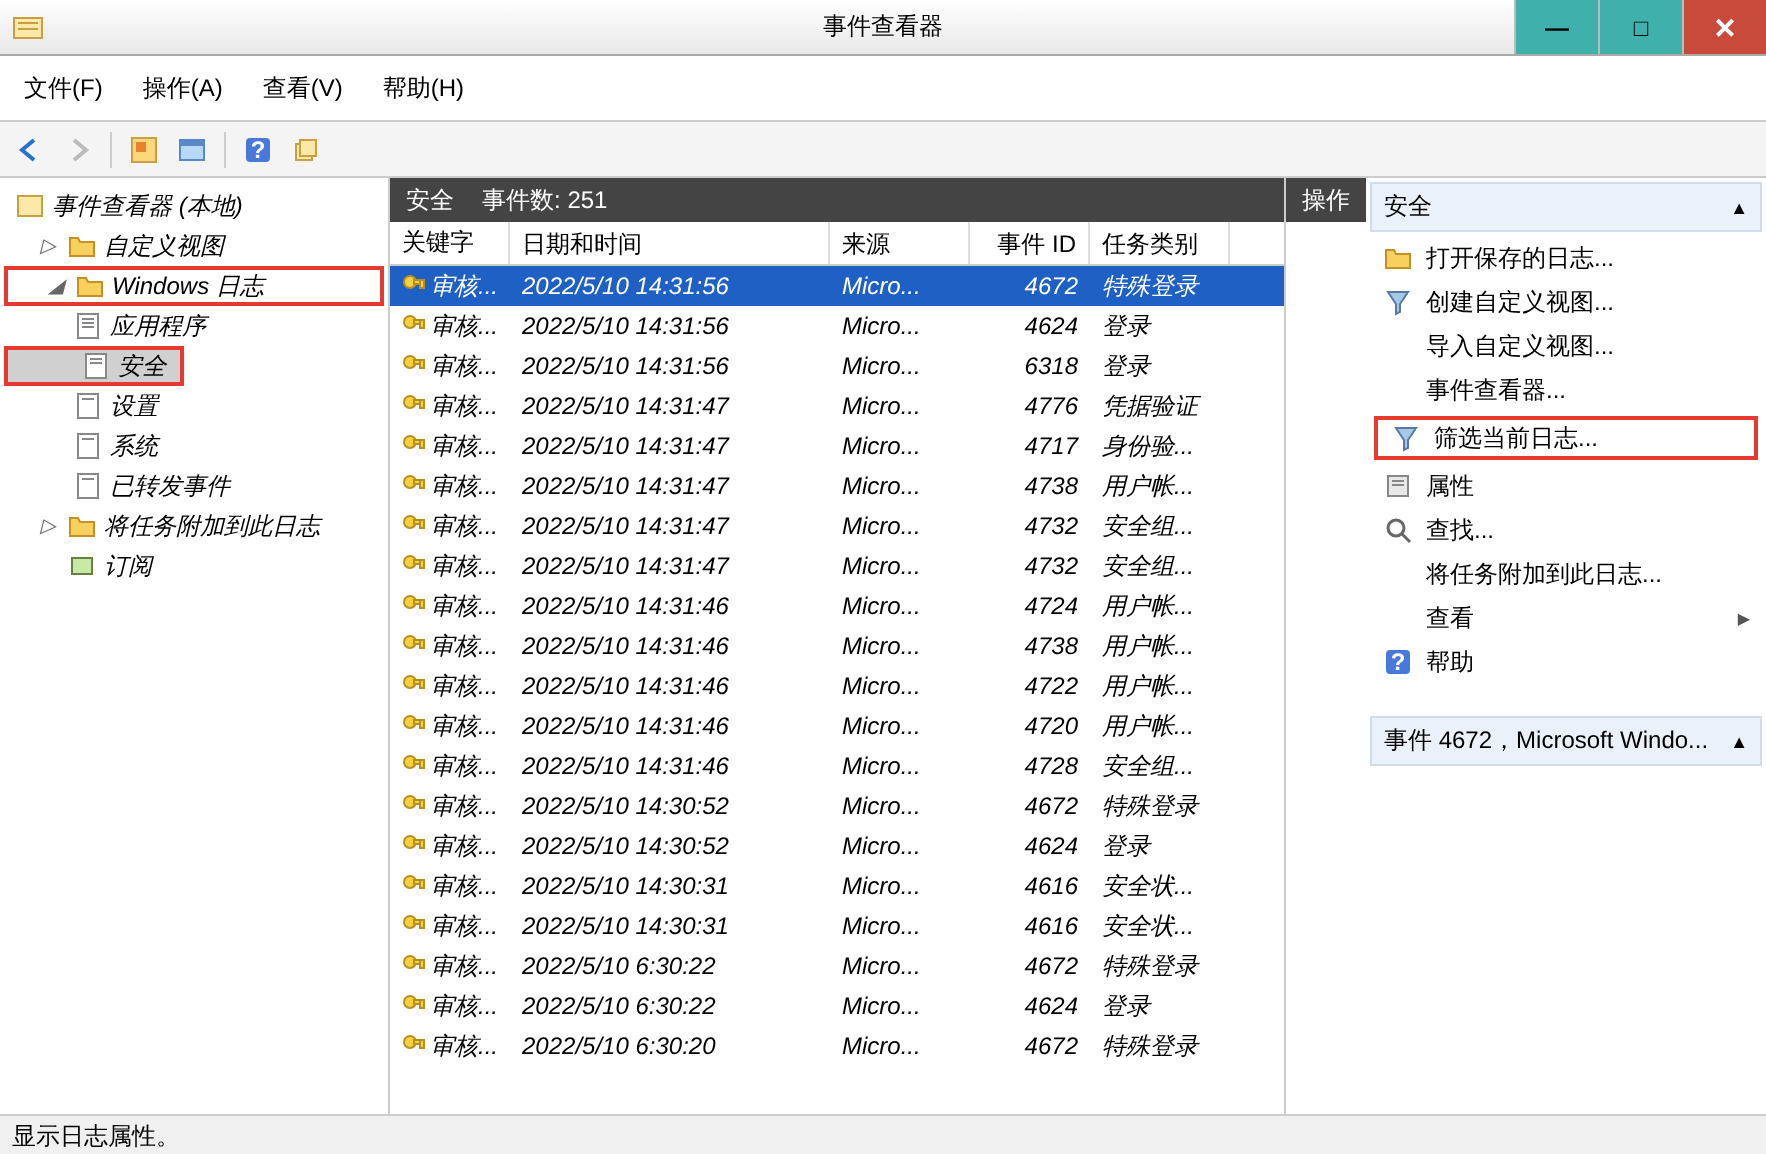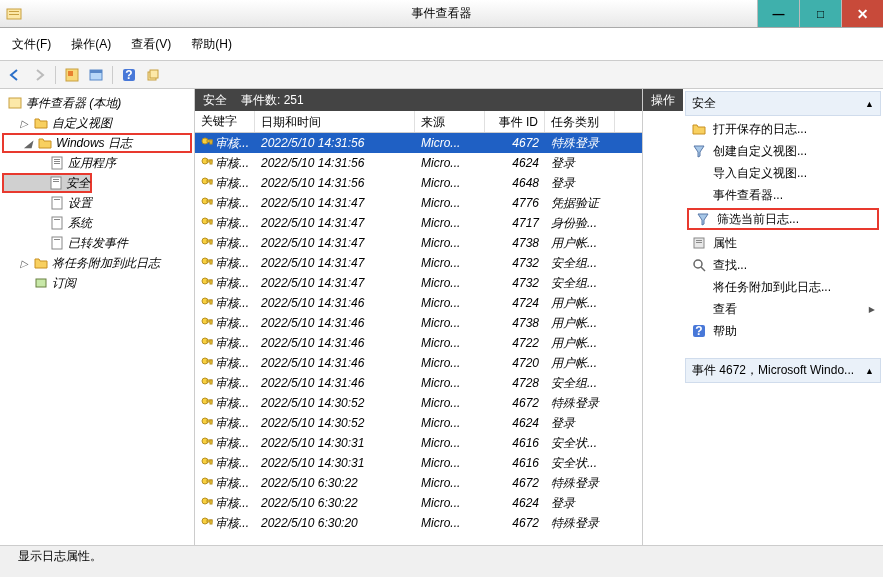--- a/index.html
+++ b/index.html
@@ -18,42 +18,42 @@
 .tbtn { width: 22px; height: 22px; display: flex; align-items: center; justify-content: center; border: 1px solid transparent; }
 .tbsep { width: 1px; height: 18px; background: #ccc; margin: 0 3px; }
 .main { flex: 1; display: flex; background: #fff; overflow: hidden; }
 .tree { width: 195px; border-right: 1px solid #ccc; padding: 4px 0; overflow: auto; font-style: italic; }
 .tree-row { display: flex; align-items: center; height: 20px; padding-left: 4px; white-space: nowrap; }
 .tree-row .exp { width: 12px; text-align: center; color: #666; font-size: 10px; }
 .tree-row .ticon { width: 16px; height: 16px; margin: 0 3px; display: inline-flex; align-items: center; justify-content: center; }
 .tree-row.selected { background: #d0d0d0; }
 .redbox { border: 2px solid #e8392e; }
 .indent1 { padding-left: 18px; }
-.indent2 { padding-left: 34px; }
+.indent2 { padding-left: 21px; }
 .center { flex: 1; display: flex; flex-direction: column; border-right: 1px solid #ccc; overflow: hidden; }
 .center-head { height: 22px; background: #444; color: #fff; display: flex; align-items: center; padding: 0 8px; gap: 14px; }
 .grid-head { display: flex; height: 22px; border-bottom: 1px solid #ccc; background: #fff; }
 .gh { border-right: 1px solid #e0e0e0; padding: 3px 6px; overflow: hidden; white-space: nowrap; }
 .grid-body { flex: 1; overflow-y: scroll; font-style: italic; }
 .grow { display: flex; height: 20px; align-items: center; }
 .grow.selected { background: #1f60c4; color: #fff; }
 .gc { padding: 0 6px; overflow: hidden; white-space: nowrap; text-overflow: ellipsis; }
 .c-key { width: 60px; display: flex; align-items: center; gap: 2px; }
 .c-dt { width: 160px; }
 .c-src { width: 70px; }
 .c-id { width: 60px; text-align: right; }
 .c-cat { width: 70px; }
 .actions { width: 240px; display: flex; flex-direction: row; overflow: hidden; }
 .actions-head { height: 22px; background: #444; color: #fff; display: flex; align-items: center; padding: 0 8px; }
 .actions-body { flex: 1; overflow: auto; padding: 2px; }
 .act-section { background: #eaf1f9; padding: 3px 6px; display: flex; align-items: center; justify-content: space-between; border: 1px solid #d0dcec; margin-bottom: 2px; }
 .act-item { display: flex; align-items: center; height: 22px; padding: 0 6px; gap: 6px; }
 .act-item .aicon { width: 16px; height: 16px; display: inline-flex; align-items: center; justify-content: center; }
 .act-item.has-sub::after { content: "▶"; margin-left: auto; font-size: 8px; color: #555; }
-.statusbar { height: 32px; border-top: 1px solid #ccc; background: #f0f0f0; padding: 2px 18px; }
+.statusbar { height: 20px; border-top: 1px solid #ccc; background: #f0f0f0; padding: 2px 6px; }
 .key-icon { display:inline-block; }
 .key-icon svg { display:block; }
 </style>
 </head>
 <body>
 
 <div class="titlebar">
   <span class="titlebar-icon">
     <svg width="16" height="16">
         <rect x="1" y="3" width="14" height="10" fill="#fce8a8" stroke="#c8a040"></rect>
@@ -259,21 +259,21 @@
         <div class="grow">
           <div class="gc c-key"><span class="key-icon">
               <svg width="12" height="12">
                 <circle cx="4" cy="4" r="3" fill="#f8d040" stroke="#b89020"></circle>
                 <rect x="6" y="3" width="5" height="2" fill="#f8d040" stroke="#b89020"></rect>
                 <rect x="9" y="3" width="2" height="4" fill="#f8d040" stroke="#b89020"></rect>
               </svg>
             </span> 审核...</div>
           <div class="gc c-dt">2022/5/10 14:31:56</div>
           <div class="gc c-src">Micro...</div>
-          <div class="gc c-id">4648</div>
+          <div class="gc c-id">6318</div>
           <div class="gc c-cat">登录</div>
         </div>
         <div class="grow">
           <div class="gc c-key"><span class="key-icon">
               <svg width="12" height="12">
                 <circle cx="4" cy="4" r="3" fill="#f8d040" stroke="#b89020"></circle>
                 <rect x="6" y="3" width="5" height="2" fill="#f8d040" stroke="#b89020"></rect>
                 <rect x="9" y="3" width="2" height="4" fill="#f8d040" stroke="#b89020"></rect>
               </svg>
             </span> 审核...</div>

